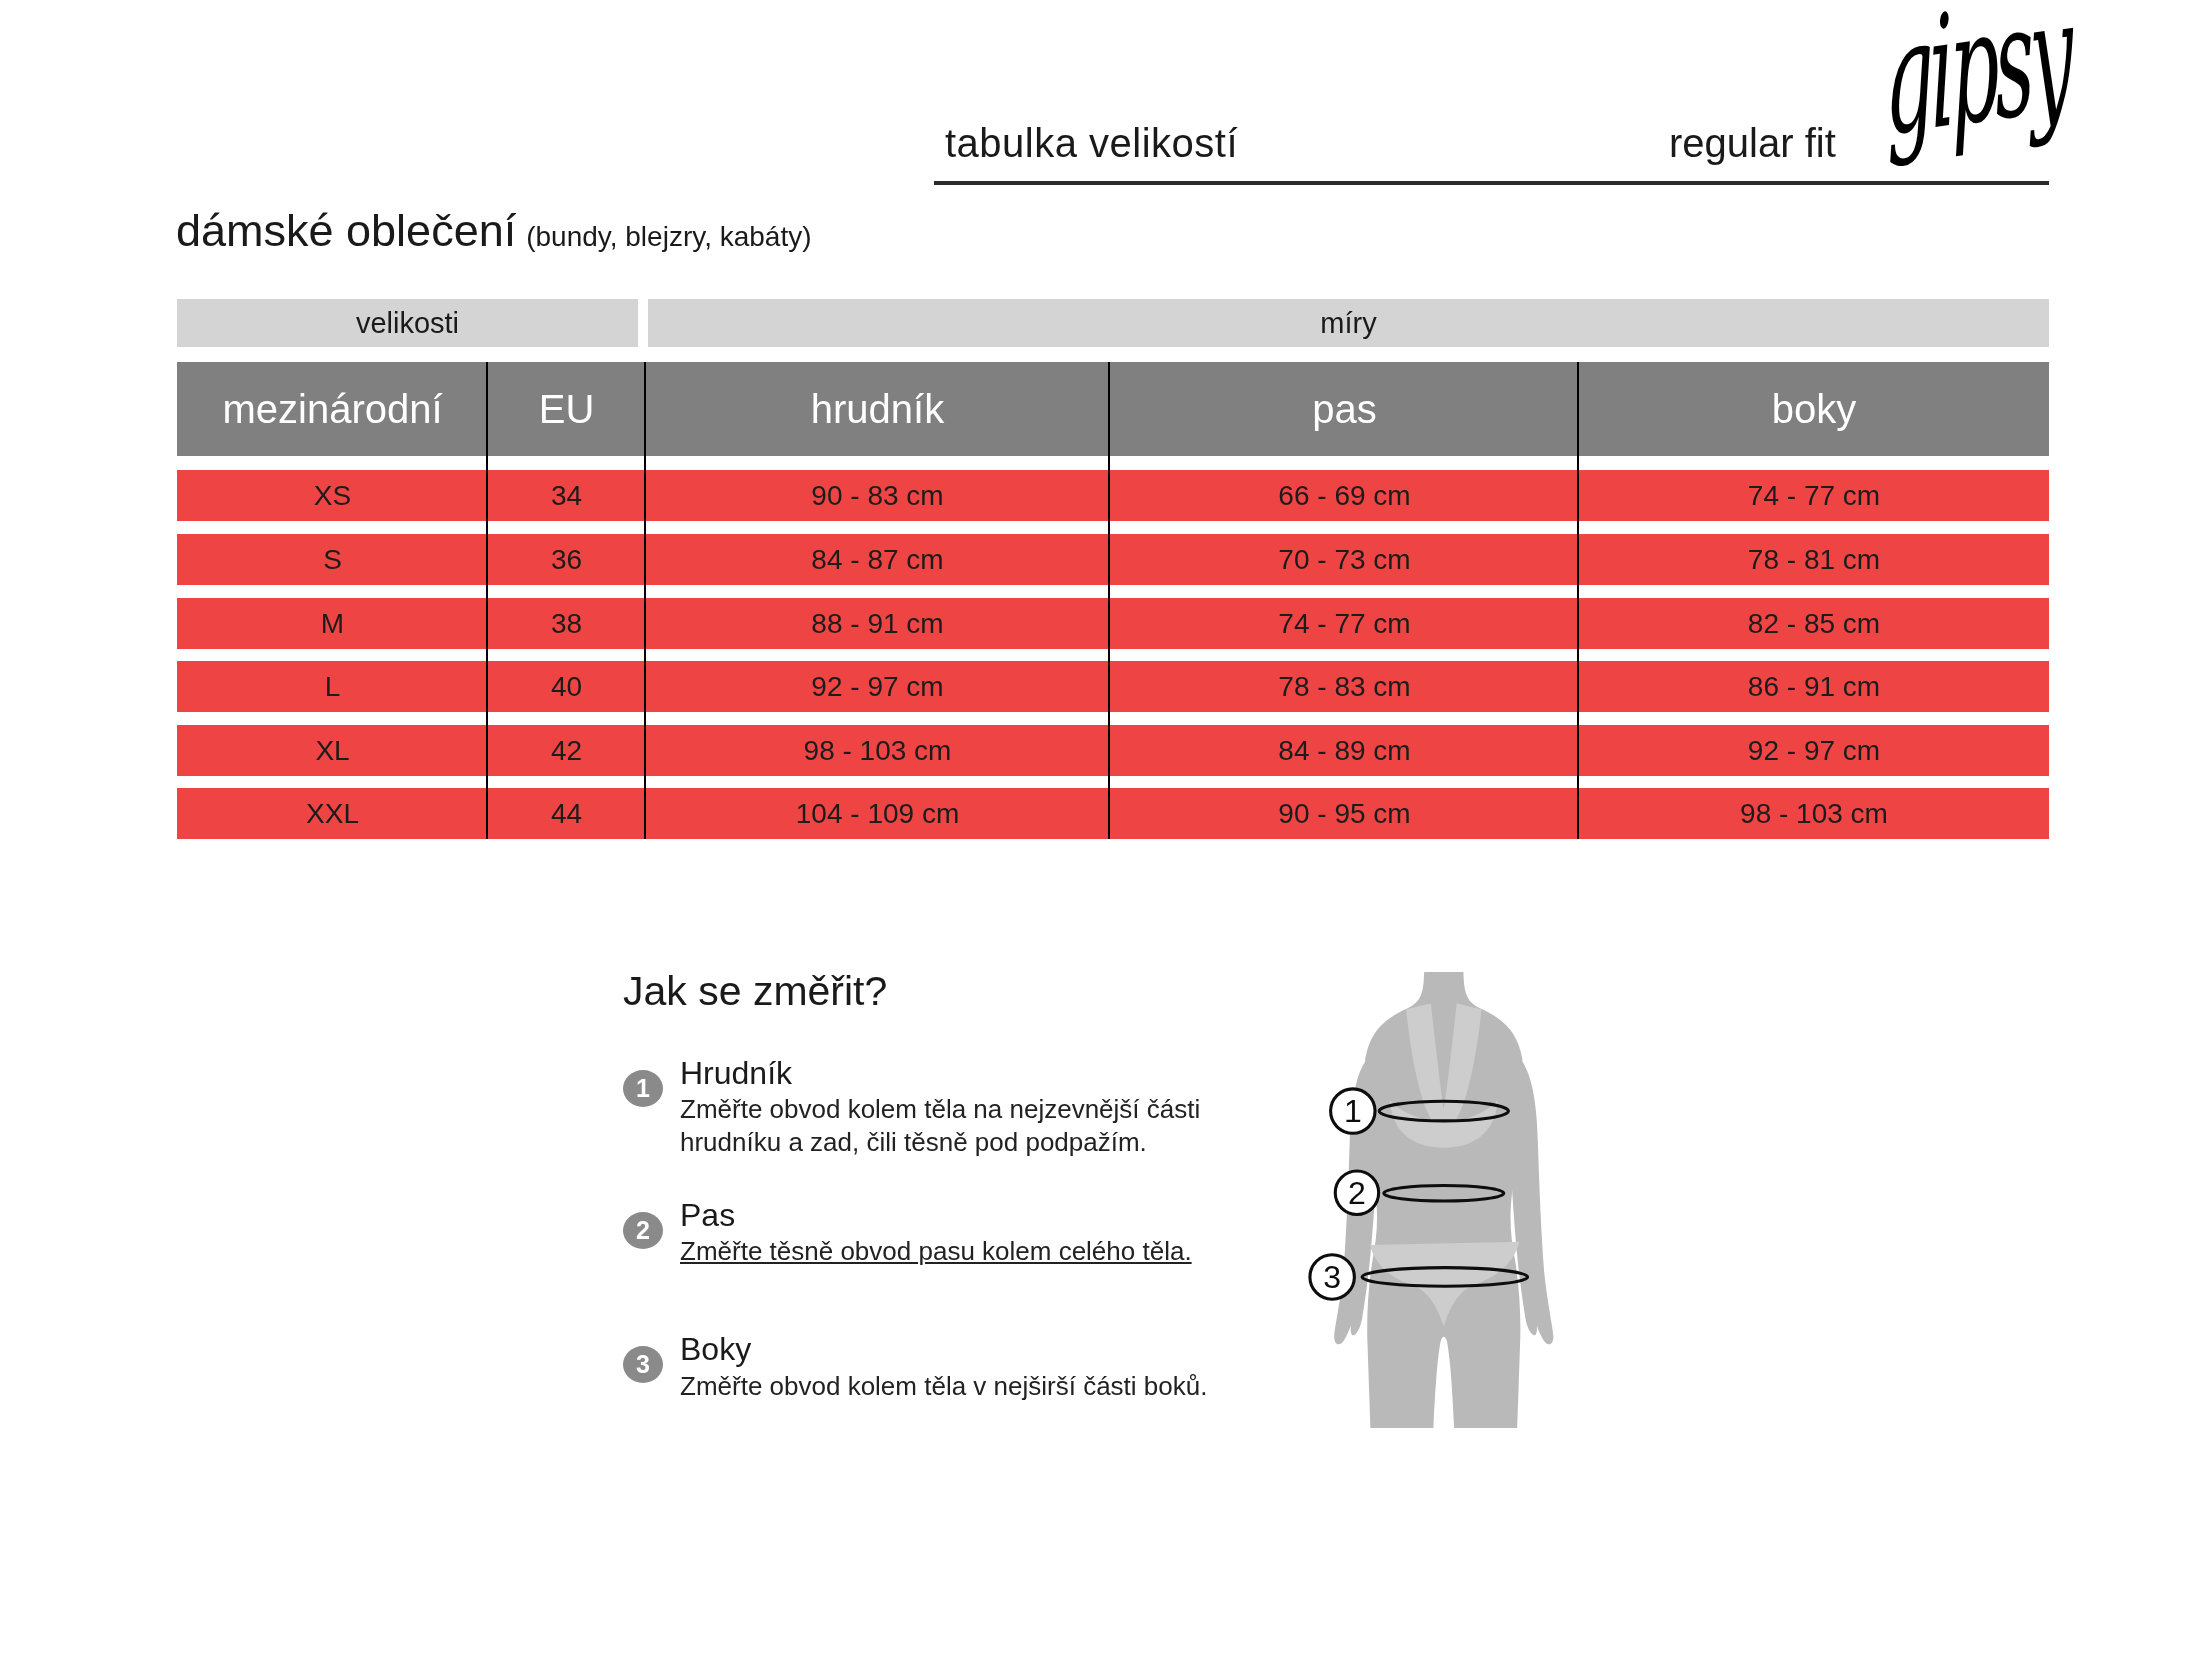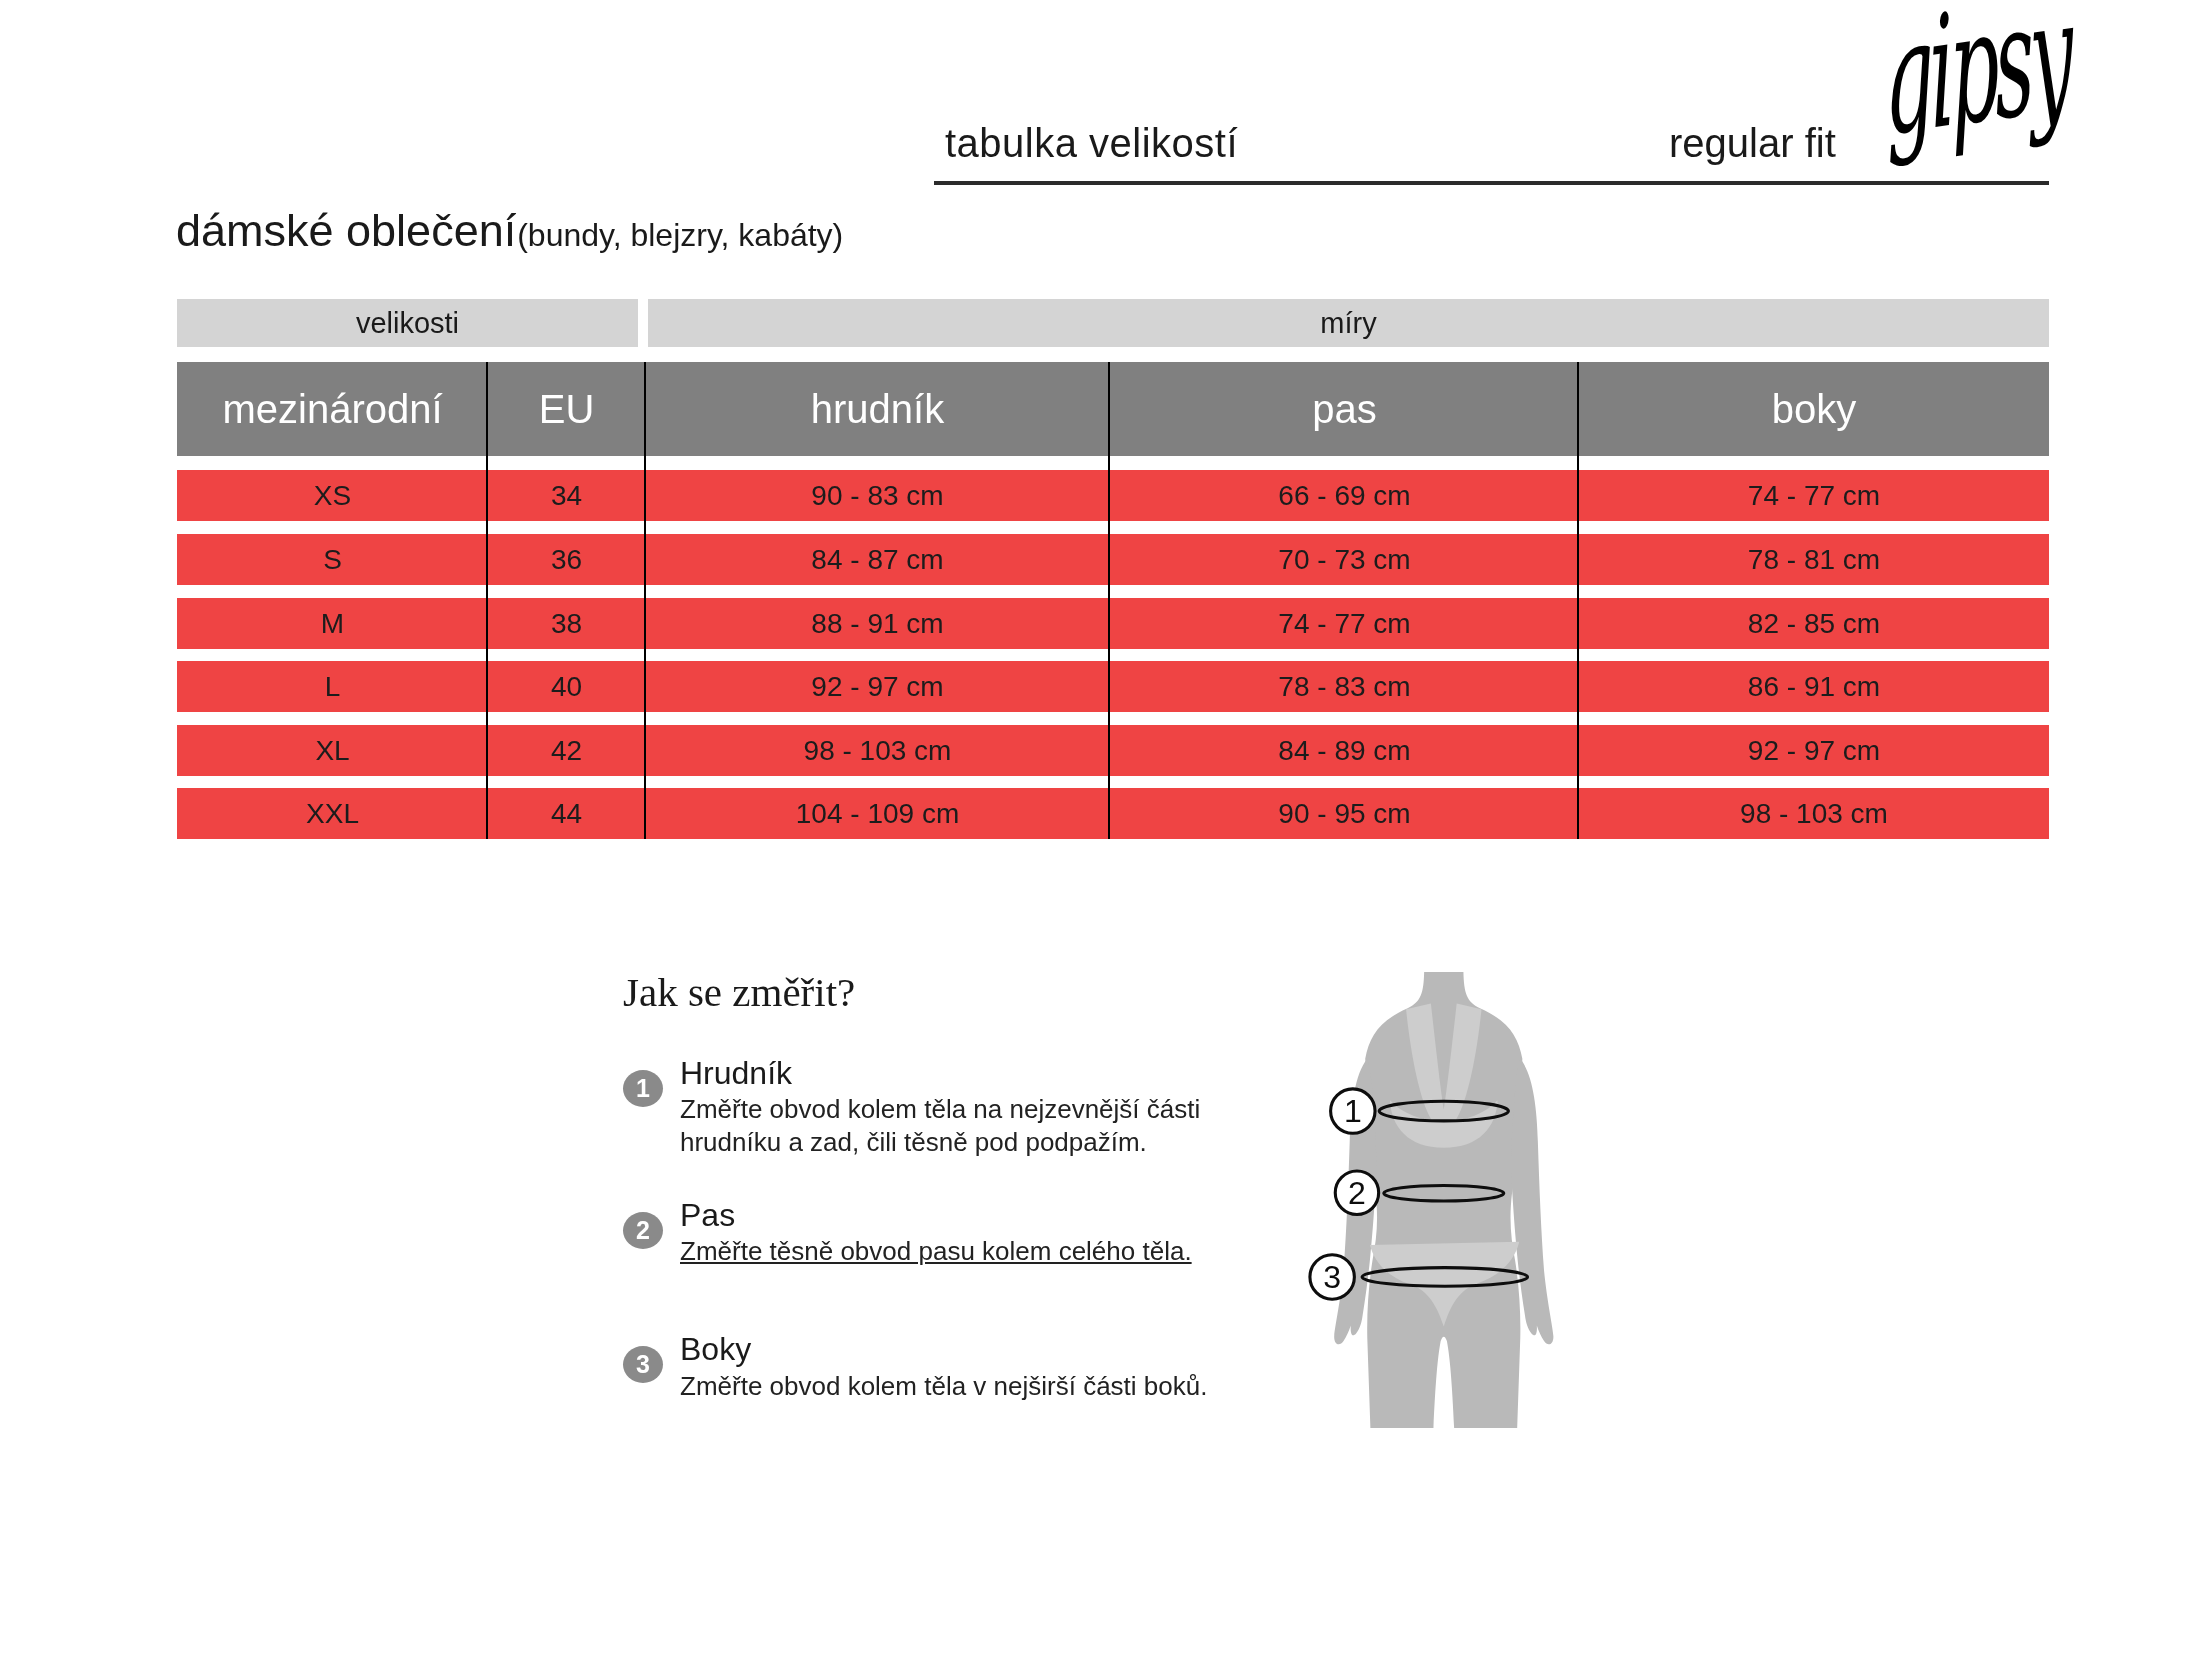--- a/index.html
+++ b/index.html
@@ -10,42 +10,42 @@
   .hdr-title{position:absolute;left:945px;top:121px;font-size:40px;letter-spacing:0.5px;white-space:nowrap;}
   .hdr-fit{position:absolute;left:1669px;top:121px;font-size:40px;white-space:nowrap;}
   .hdr-rule{position:absolute;left:934px;top:181px;width:1115px;height:4.1px;background:#2b2b2b;}
   .brand{position:absolute;left:1882px;top:3.1px;font-family:"DejaVu Serif",serif;font-style:italic;
          font-size:155px;line-height:1;color:#000;letter-spacing:-0.06em;
          transform:scaleX(0.5) rotate(-4deg);transform-origin:left top;white-space:nowrap;z-index:3;}
 
   
   .sec-title{position:absolute;left:176px;top:205px;white-space:nowrap;}
   .sec-main{font-size:45px;}
-  .sec-sub{font-size:32px;margin-left:1px;}
+  .sec-sub{font-size:28px;margin-left:10px;}
 
   
   .ghdr{position:absolute;top:299px;height:48px;background:#d4d4d4;
         display:flex;align-items:center;justify-content:center;font-size:29px;}
   .g-sizes{left:177px;width:461px;}
   .g-measures{left:648px;width:1401px;}
 
   .thead{position:absolute;left:177px;top:362px;width:1872px;height:94px;background:#808080;
          display:flex;color:#ffffff;font-size:40px;}
   .c{display:flex;align-items:center;justify-content:center;box-sizing:border-box;}
   .c0{width:311px;}.c1{width:157px;}.c2{width:465px;}.c3{width:469px;}.c4{width:470px;}
 
   .trow{position:absolute;left:177px;width:1872px;height:51px;background:#ef4444;
         display:flex;font-size:28px;color:#1c1c1c;}
   .r0{top:470px;}.r1{top:534px;}.r2{top:598px;}.r3{top:661px;}.r4{top:725px;}.r5{top:788px;}
 
   .vline{position:absolute;top:362px;height:477px;width:2.1px;background:#000;z-index:2;}
   .v0{left:486px;}.v1{left:644px;}.v2{left:1108px;}.v3{left:1577px;}
 
   
-  .howto-title{position:absolute;left:623px;top:968px;font-size:41px;white-space:nowrap;font-family:Liberation Serif, serif;}
+  .howto-title{position:absolute;left:623px;top:968px;font-size:41px;white-space:nowrap;}
   .stepnum{position:absolute;width:40px;height:37px;border-radius:50%;background:#8a8a8a;color:#fff;
            display:flex;align-items:center;justify-content:center;font-size:25px;font-weight:bold;}
   .n0{left:623px;top:1070px;}.n1{left:623px;top:1212px;}.n2{left:623px;top:1346px;}
   .steptitle{position:absolute;left:680px;font-size:32px;white-space:nowrap;}
   .t0{top:1055px;}.t1{top:1197px;}.t2{top:1331px;}
   .stepdesc{position:absolute;left:680px;font-size:26px;line-height:33px;color:#222;white-space:nowrap;}
   .d0{top:1093px;}.d1{top:1235px;text-decoration:underline;}.d2{top:1370px;}
 
   
   .figure{position:absolute;left:1303px;top:971px;width:264px;height:460px;}

